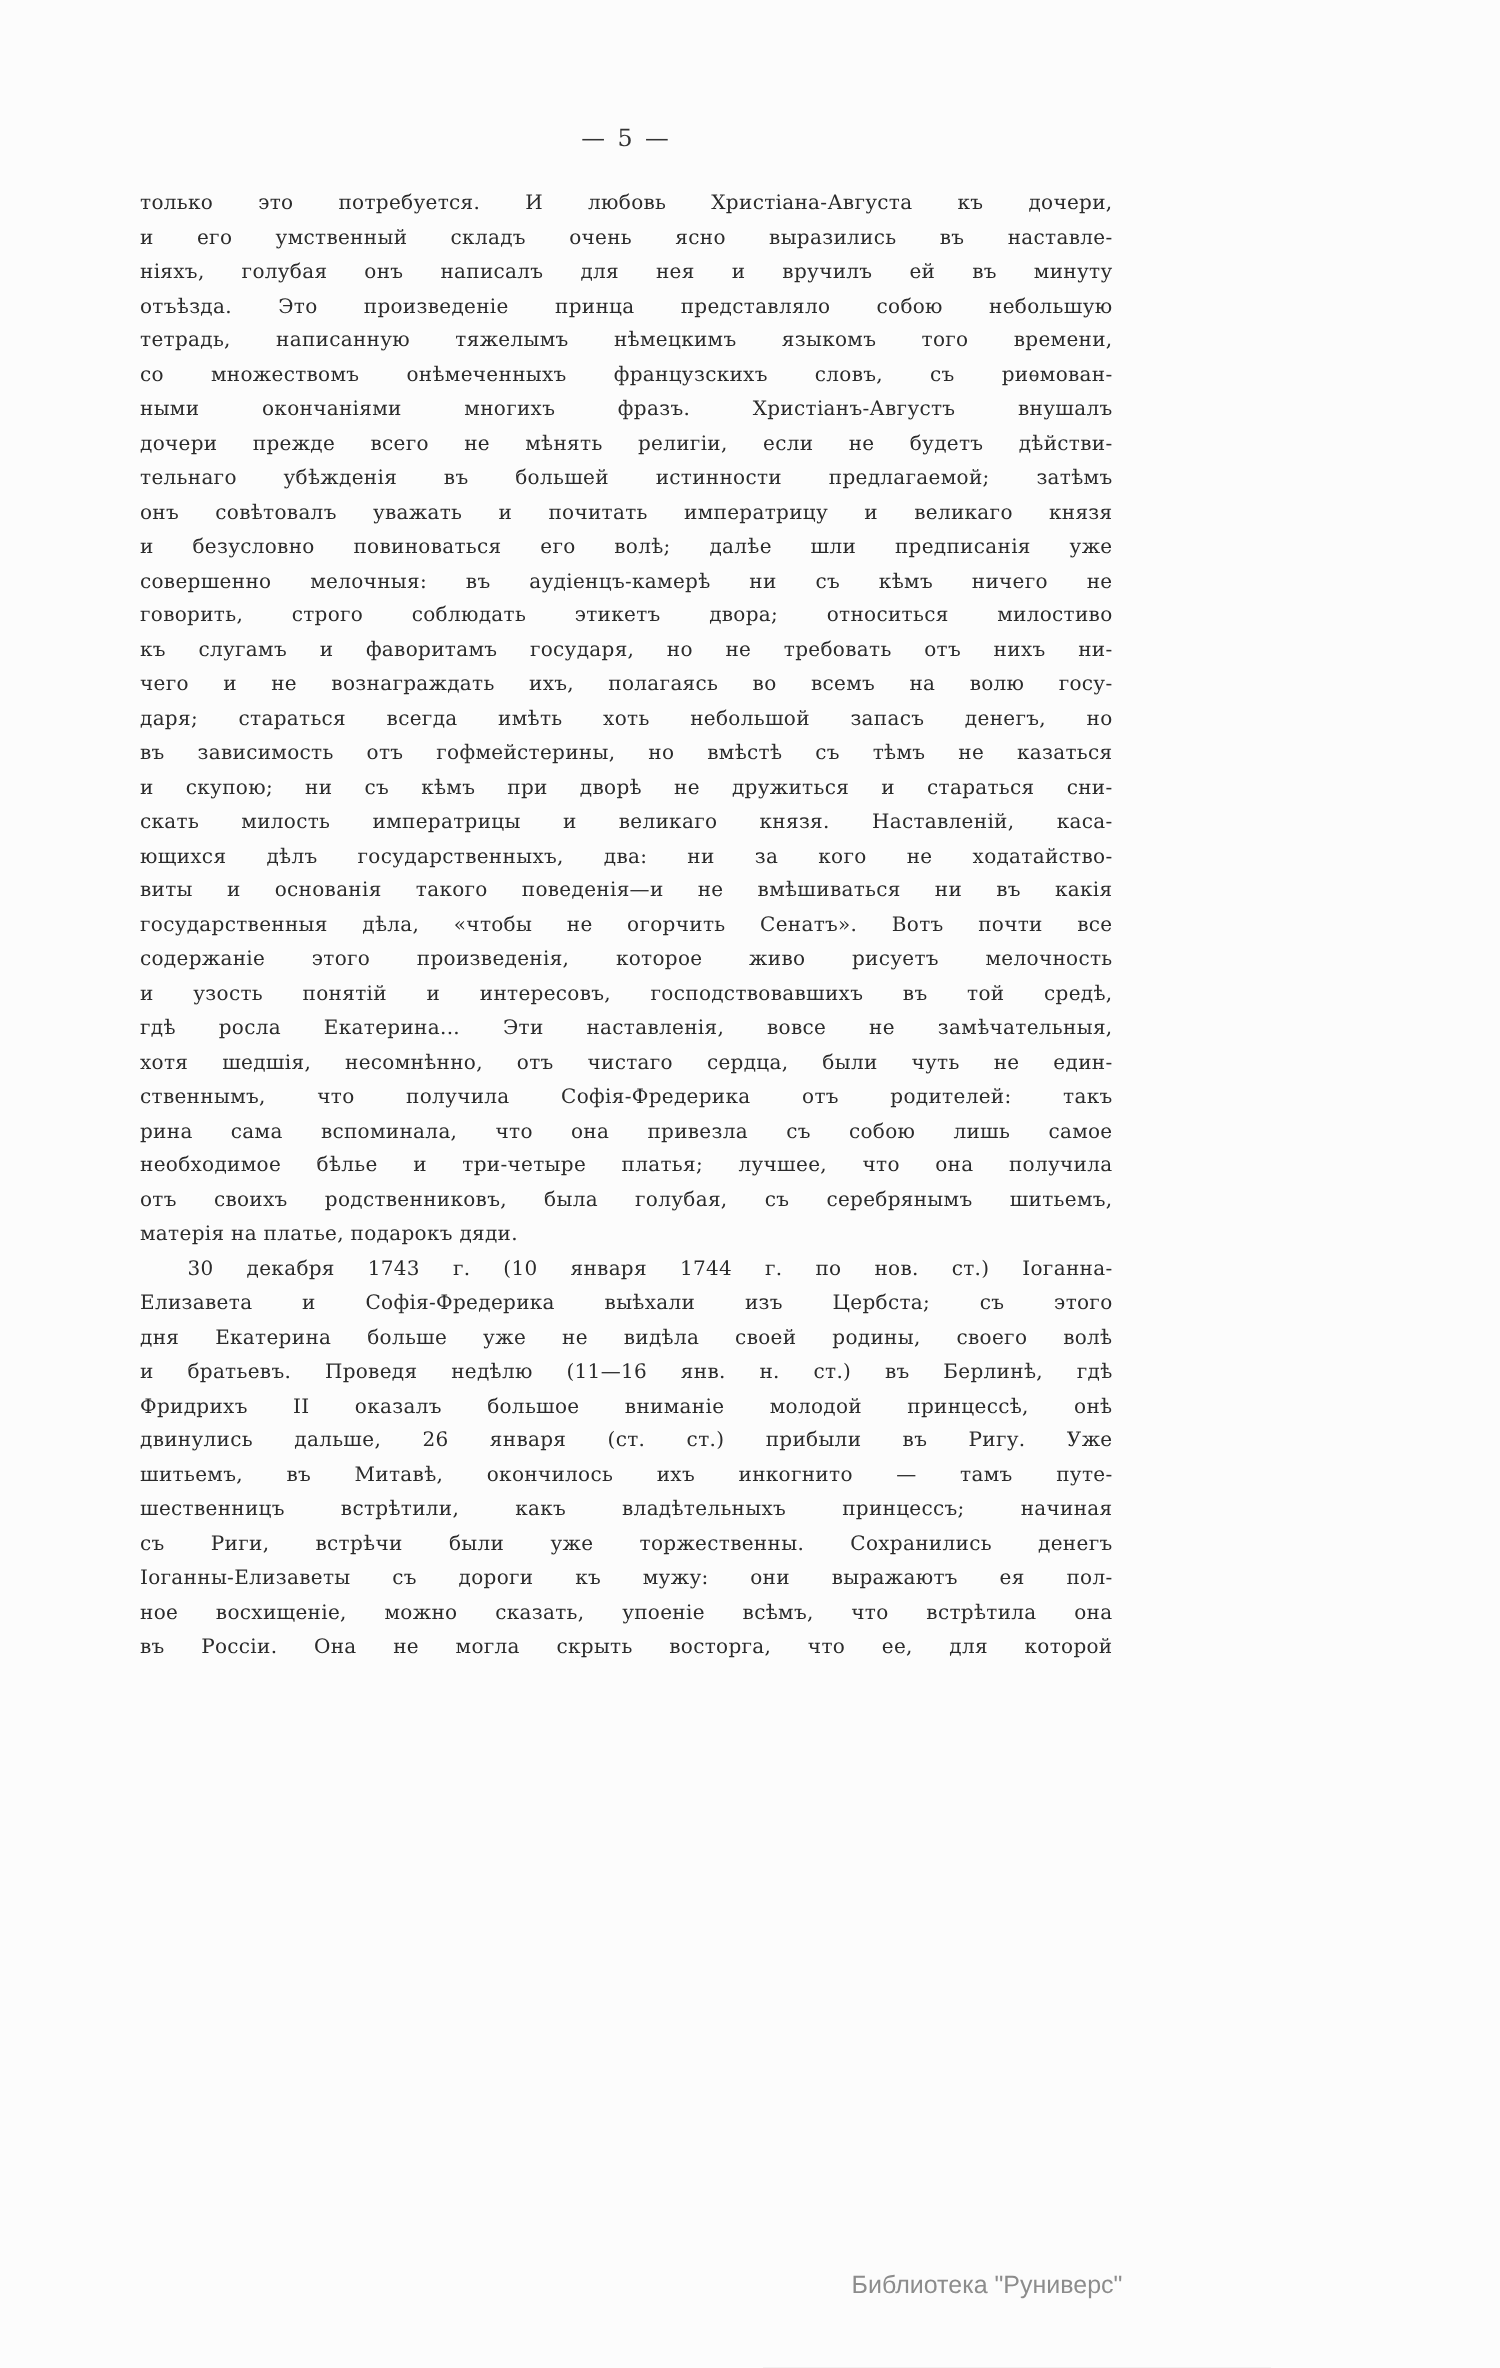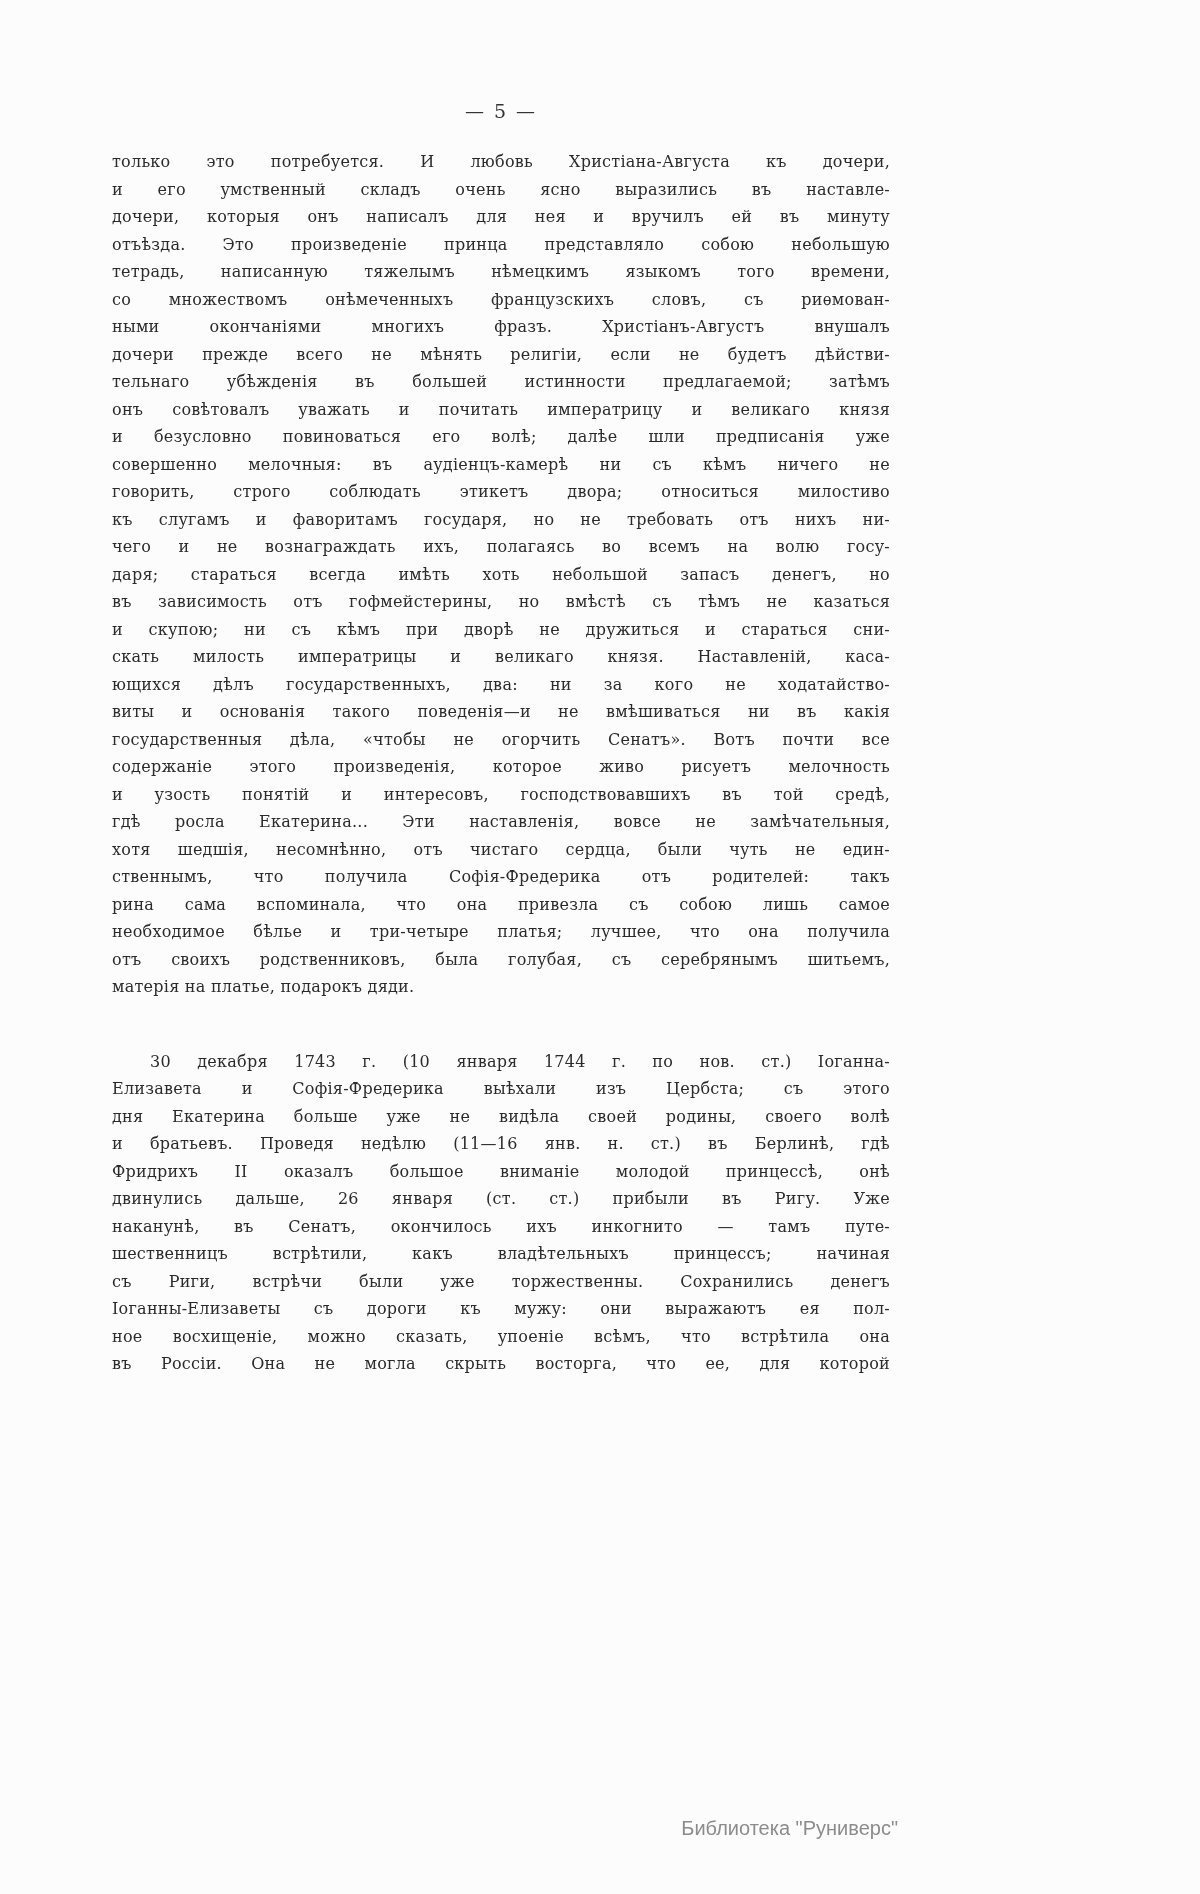--- a/index.html
+++ b/index.html
@@ -35,21 +35,20 @@
     font-size: 16px;
     line-height: 27.5px;
     letter-spacing: 0.25px;
   }
   .para .line {
     text-align: justify;
     text-align-last: justify;
   }
   .para .line.first-indent {
     text-indent: 38px;
-    margin-top: 47px;
   }
   .para .line.last-flush {
     text-align-last: left;
   }
   .watermark {
     position: absolute;
     right: 302px;
     bottom: 54px;
     font-family: "Liberation Sans", sans-serif;
     font-size: 20px;
@@ -60,21 +59,21 @@
 </head>
 <body>
 
 <div class="page">
   <div class="content">
     <div class="page-number">— 5 —</div>
 
     <div class="para">
         <div class="line">только это потребуется. И любовь Христіана-Августа къ дочери,</div>
         <div class="line">и его умственный складъ очень ясно выразились въ наставле-</div>
-        <div class="line">дочери, которыя онъ написалъ для нея и вручилъ ей въ минуту</div>
+        <div class="line">ніяхъ, голубая онъ написалъ для нея и вручилъ ей въ минуту</div>
         <div class="line">отъѣзда. Это произведеніе принца представляло собою небольшую</div>
         <div class="line">тетрадь, написанную тяжелымъ нѣмецкимъ языкомъ того времени,</div>
         <div class="line">со множествомъ онѣмеченныхъ французскихъ словъ, съ риѳмован-</div>
         <div class="line">ными окончаніями многихъ фразъ. Христіанъ-Августъ внушалъ</div>
         <div class="line">дочери прежде всего не мѣнять религіи, если не будетъ дѣйстви-</div>
         <div class="line">тельнаго убѣжденія въ большей истинности предлагаемой; затѣмъ</div>
         <div class="line">онъ совѣтовалъ уважать и почитать императрицу и великаго князя</div>
         <div class="line">и безусловно повиноваться его волѣ; далѣе шли предписанія уже</div>
         <div class="line">совершенно мелочныя: въ аудіенцъ-камерѣ ни съ кѣмъ ничего не</div>
         <div class="line">говорить, строго соблюдать этикетъ двора; относиться милостиво</div>
@@ -98,21 +97,21 @@
         <div class="line last-flush">матерія на платье, подарокъ дяди.</div>
       </div>
 
     <div class="para">
         <div class="line first-indent">30 декабря 1743 г. (10 января 1744 г. по нов. ст.) Іоганна-</div>
         <div class="line">Елизавета и Софія-Фредерика выѣхали изъ Цербста; съ этого</div>
         <div class="line">дня Екатерина больше уже не видѣла своей родины, своего волѣ</div>
         <div class="line">и братьевъ. Проведя недѣлю (11—16 янв. н. ст.) въ Берлинѣ, гдѣ</div>
         <div class="line">Фридрихъ II оказалъ большое вниманіе молодой принцессѣ, онѣ</div>
         <div class="line">двинулись дальше, 26 января (ст. ст.) прибыли въ Ригу. Уже</div>
-        <div class="line">наканунѣ, въ Сенатъ, окончилось ихъ инкогнито — тамъ путе-</div>
+        <div class="line">шитьемъ, въ Митавѣ, окончилось ихъ инкогнито — тамъ путе-</div>
         <div class="line">шественницъ встрѣтили, какъ владѣтельныхъ принцессъ; начиная</div>
         <div class="line">съ Риги, встрѣчи были уже торжественны. Сохранились денегъ</div>
         <div class="line">Іоганны-Елизаветы съ дороги къ мужу: они выражаютъ ея пол-</div>
         <div class="line">ное восхищеніе, можно сказать, упоеніе всѣмъ, что встрѣтила она</div>
         <div class="line">въ Россіи. Она не могла скрыть восторга, что ее, для которой</div>
       </div>
   </div>
 
   <div class="watermark">Библиотека "Руниверс"</div>
 </div>

